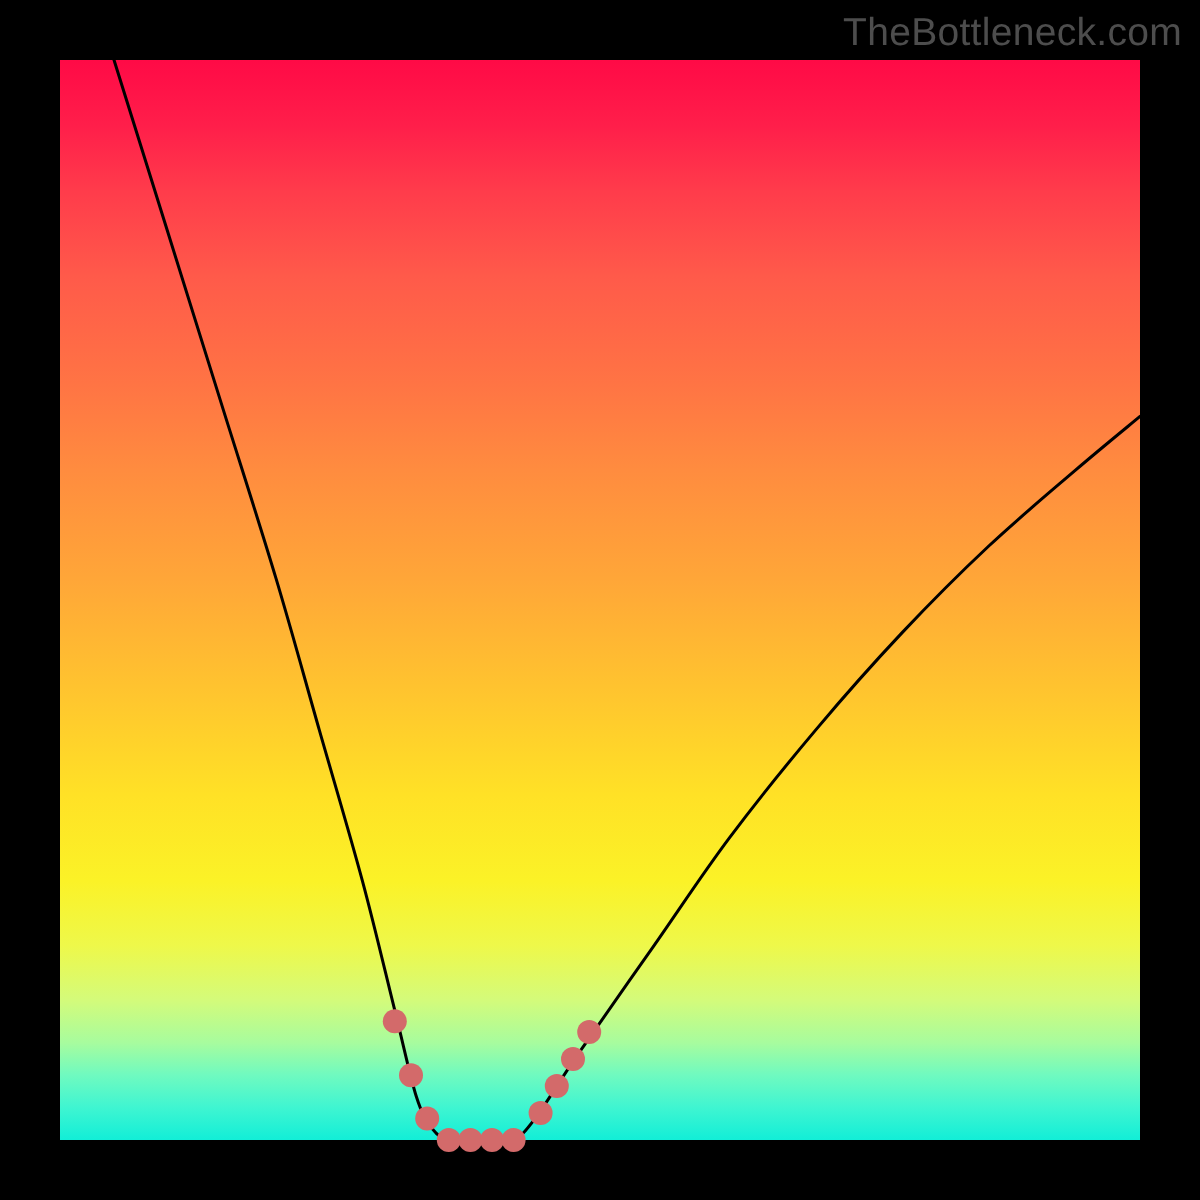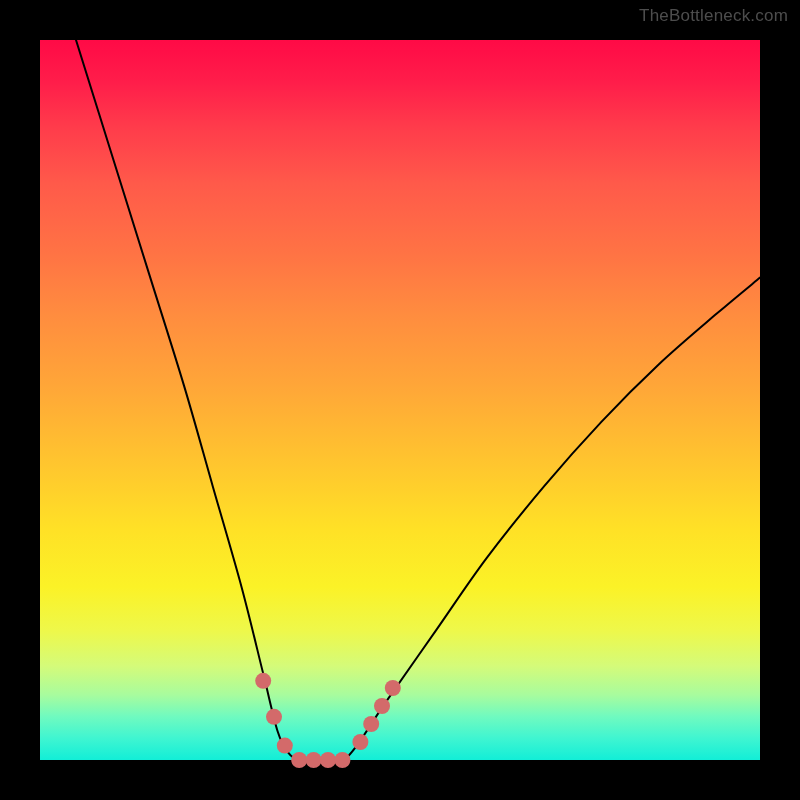--- a/index.html
+++ b/index.html
@@ -42,21 +42,21 @@
       #6ffac0 94%,
       #3ff5d1 97%,
       #12eed7 100%
     );
   }
   .watermark {
     position: absolute;
     top: 6px;
     right: 12px;
     color: #4d4d4d;
-    font-size: 17px;
+    font-size: 26px;
     letter-spacing: 0.2px;
     user-select: none;
   }
   svg.curve {
     position: absolute;
     left: 0;
     top: 0;
     width: 720px;
     height: 720px;
     overflow: visible;

